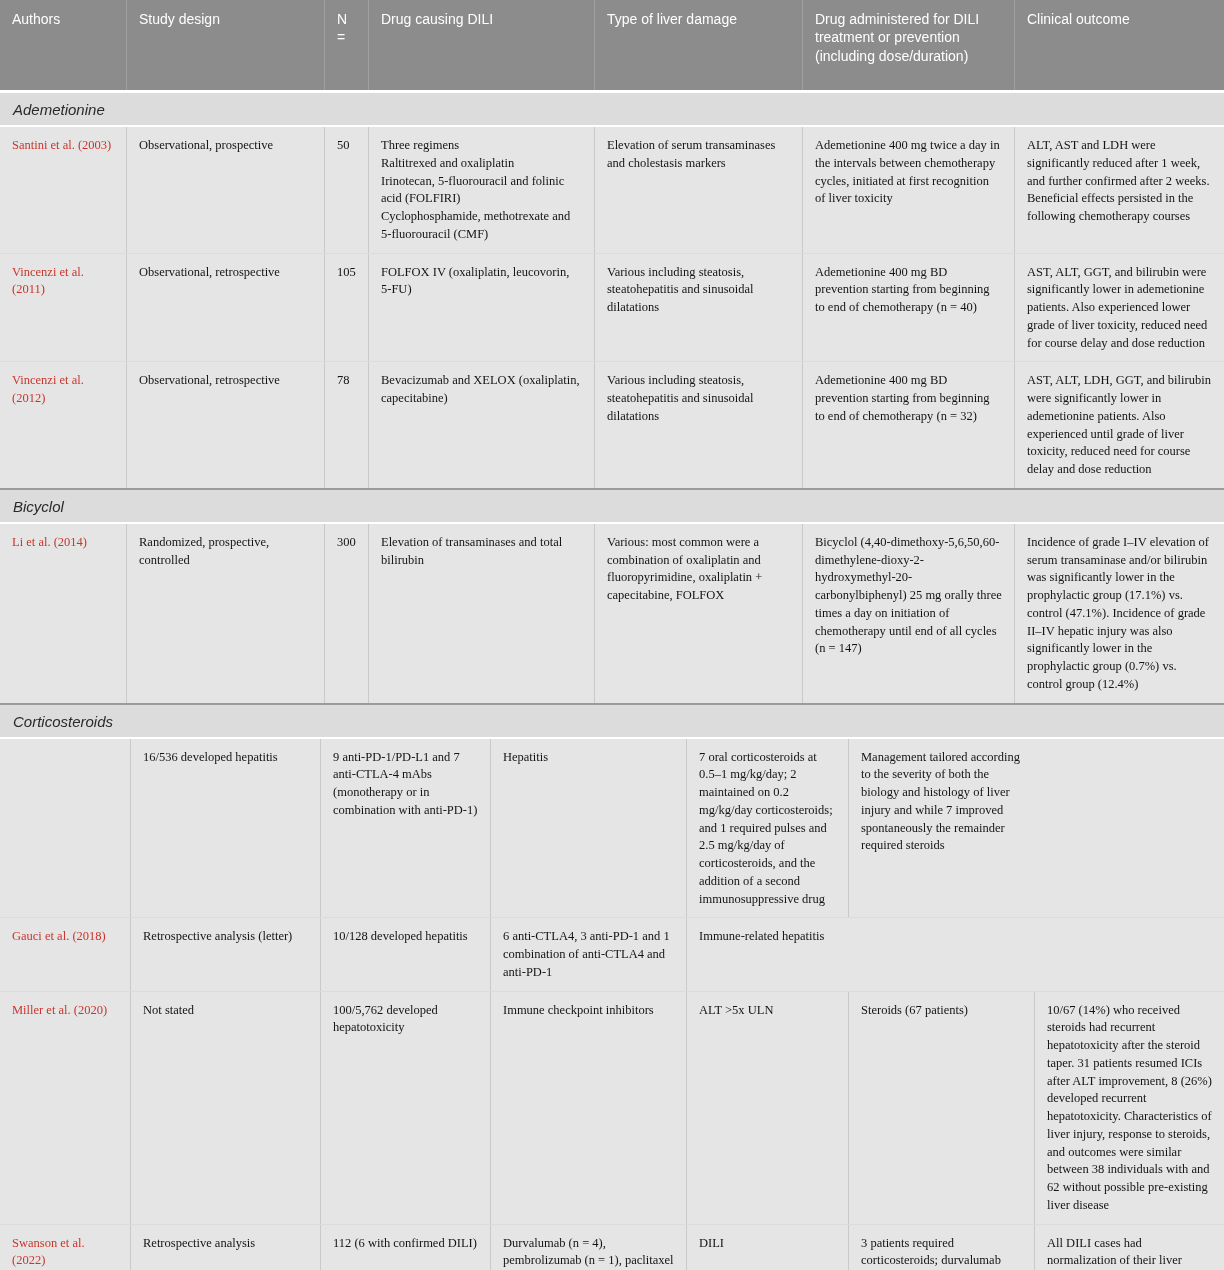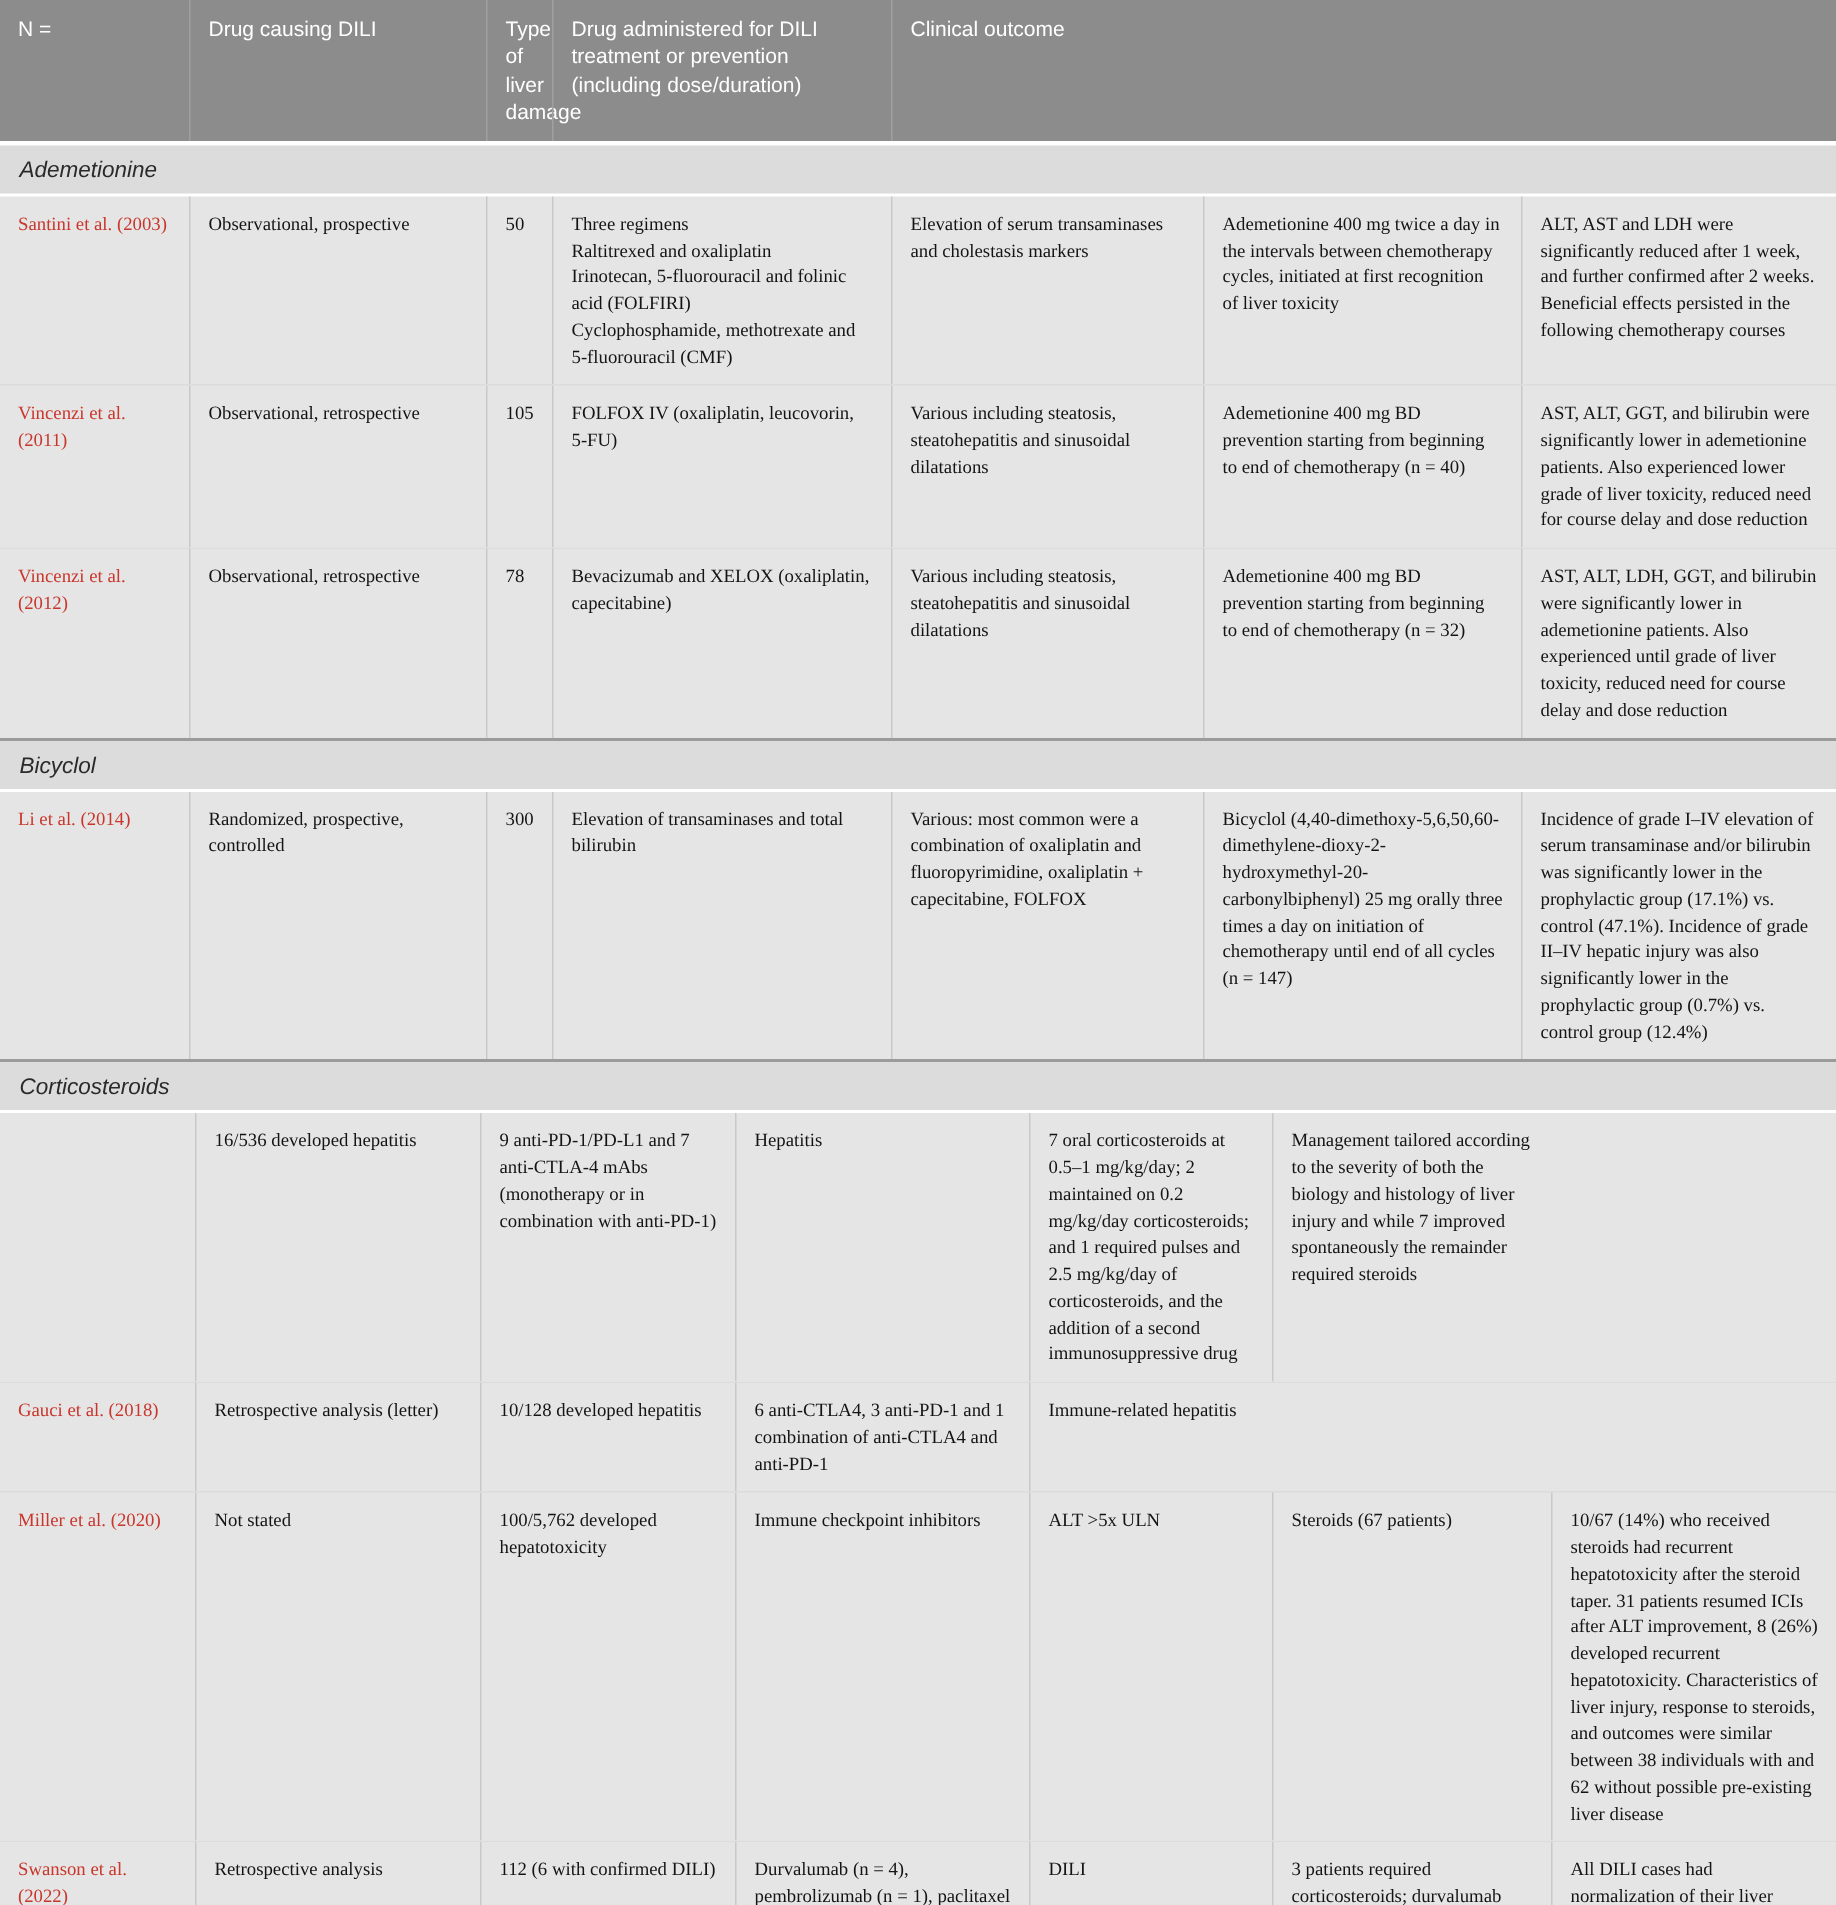--- a/index.html
+++ b/index.html
@@ -60,20 +60,22 @@
     border-left:1px solid var(--grid-line);
   }
   .cell:first-child{border-left:none;}
   .cell.author{color:var(--author-red);}
 </style>
 </head>
 <body>
 
 <div class="table-wrap">
   <div class="hdr layout-a">
+    <div class="hcell">Authors</div>
+    <div class="hcell">Study design</div>
     <div class="hcell">N =</div>
     <div class="hcell">Drug causing DILI</div>
     <div class="hcell">Type of liver damage</div>
     <div class="hcell">Drug administered for DILI treatment or prevention (including dose/duration)</div>
     <div class="hcell">Clinical outcome</div>
   </div>
   <div id="table-body">
       <section class="section">
         <div class="section-title">Ademetionine</div>
         <div class="row layout-a">

